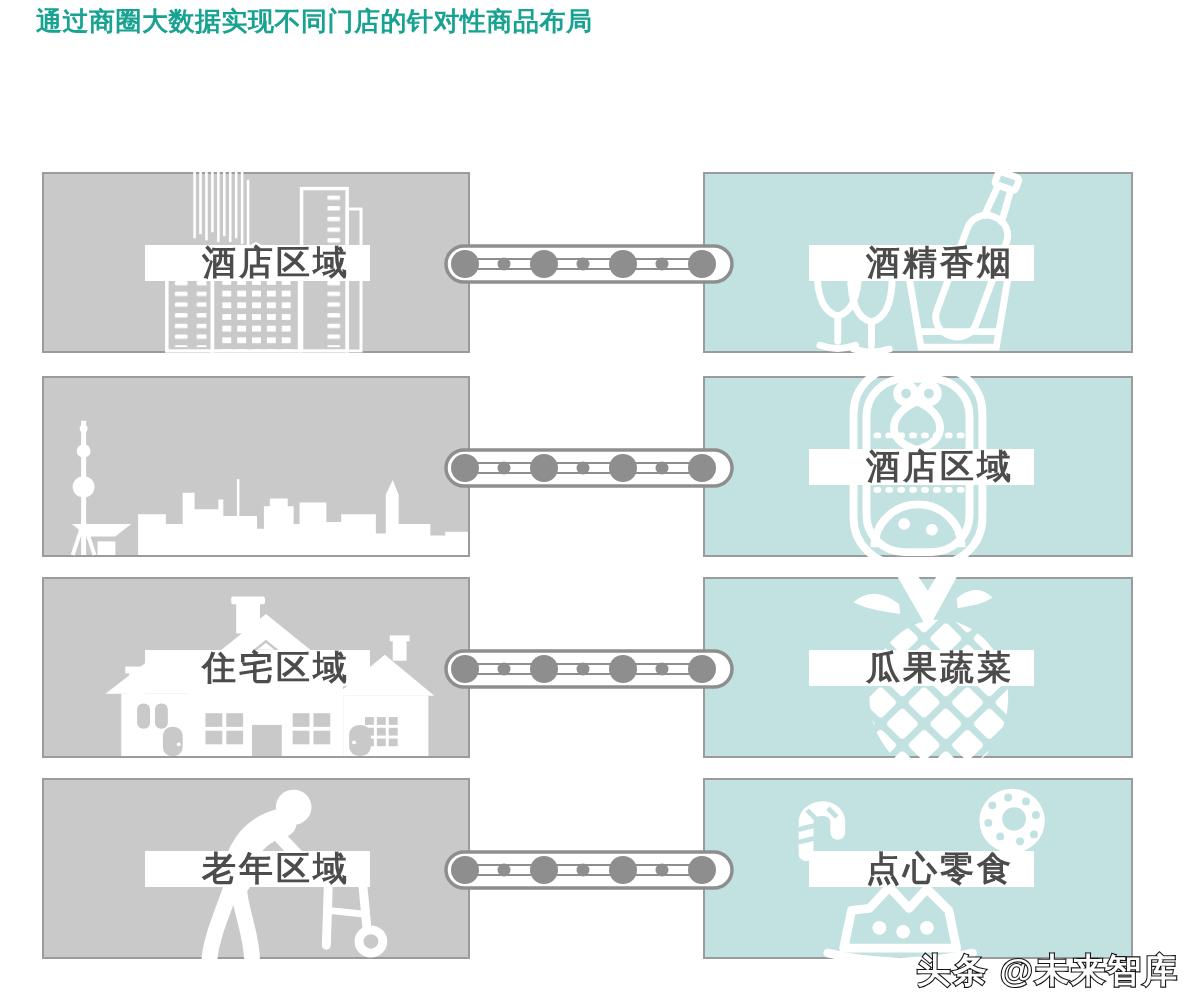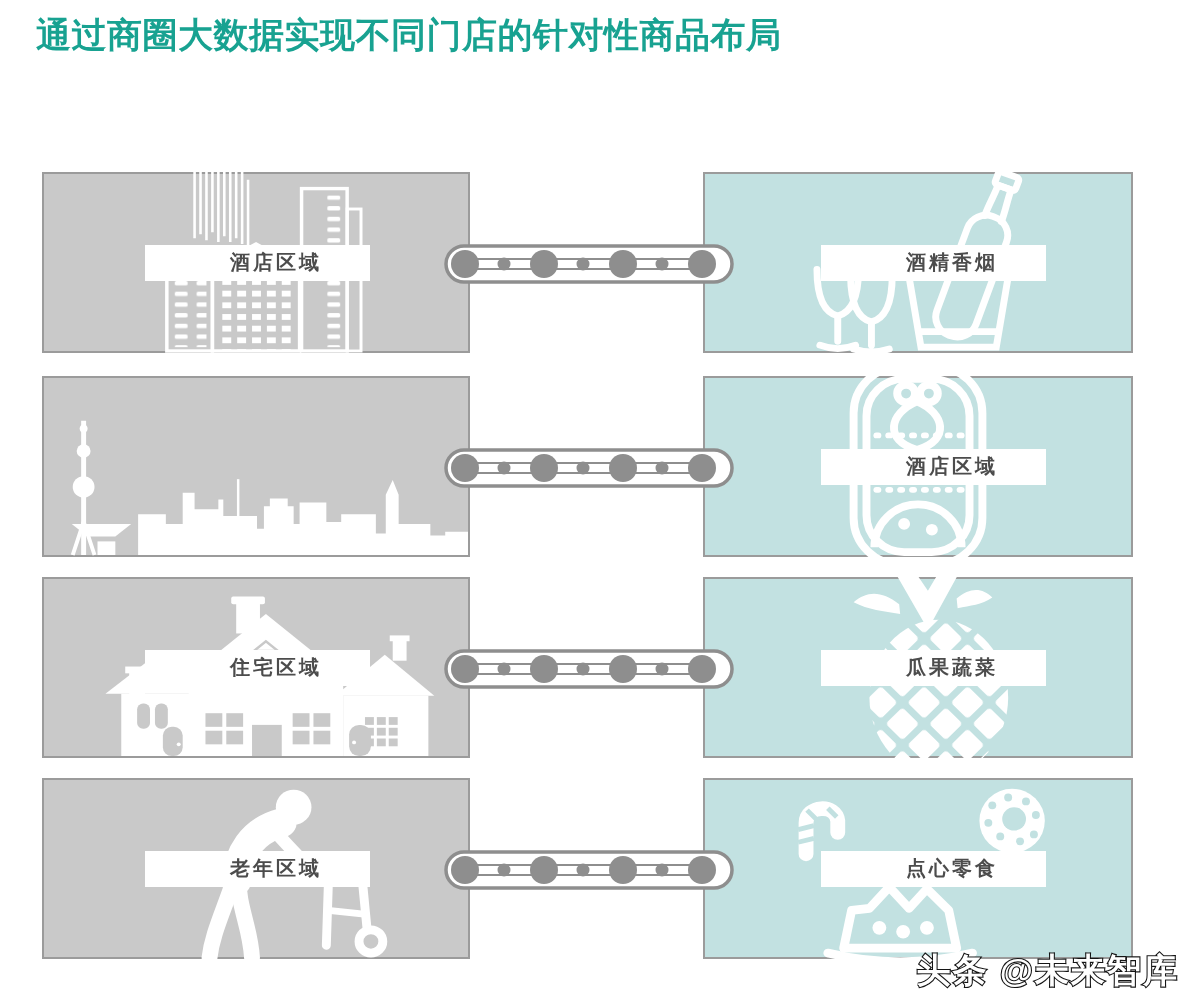--- a/index.html
+++ b/index.html
@@ -1,44 +1,44 @@
 <!DOCTYPE html>
 <html style="--c-title: #18a291; --c-gray: #c9c9c9; --c-teal: #c2e1e1; --c-border: #9b9b9b; --c-label: #4c4c4c; --c-connector: #8e8e8e; --c-icon: #ffffff;"><head>
 <meta charset="utf-8">
 <style>
   html,body{margin:0;padding:0;background:#fff;}
   .canvas{
     position:relative;width:1188px;height:1004px;background:#fff;overflow:hidden;
     font-family:"Liberation Sans",sans-serif;
   }
   .title{
-    position:absolute;left:36px;top:12px;margin:0;
-    font-size:35px;font-weight:800;letter-spacing:0.5px;
+    position:absolute;left:36px;top:4px;margin:0;
+    font-size:26px;font-weight:800;letter-spacing:0.5px;
     color:var(--c-title,#18a291);white-space:nowrap;
   }
   .row{position:absolute;left:0;width:1188px;height:181px;}
   .box{
     position:absolute;top:0;height:100%;box-sizing:border-box;
     border:2px solid var(--c-border,#9b9b9b);
   }
   .box.gray{left:42px;width:428px;background:var(--c-gray,#c9c9c9);}
   .box.teal{left:703px;width:430px;background:var(--c-teal,#c2e1e1);}
   .icon{
     position:absolute;left:0;top:0;width:100%;height:100%;
     overflow:visible;color:var(--c-icon,#ffffff);z-index:2;
   }
   .band{
     position:absolute;top:50%;transform:translateY(-50%);
     height:36px;width:225px;background:#fff;z-index:3;
     display:flex;align-items:center;justify-content:center;
   }
   .box.gray .band{left:101px;}
-  .box.teal .band{left:116px;justify-content:center;}
+  .box.teal .band{left:104px;justify-content:center;}
   .band span{
-    font-size:20px;font-weight:700;letter-spacing:3px;white-space:nowrap;
+    font-size:34px;font-weight:700;letter-spacing:3px;white-space:nowrap;
     color:var(--c-label,#4c4c4c);
     margin-left:37px;
   }
   .connector{
     position:absolute;left:444px;top:72px;width:290px;height:40px;z-index:4;
     color:var(--c-connector,#8e8e8e);
   }
   .connector svg{display:block;overflow:visible;}
   .watermark{position:absolute;right:3px;top:946px;z-index:6;}
 </style>

